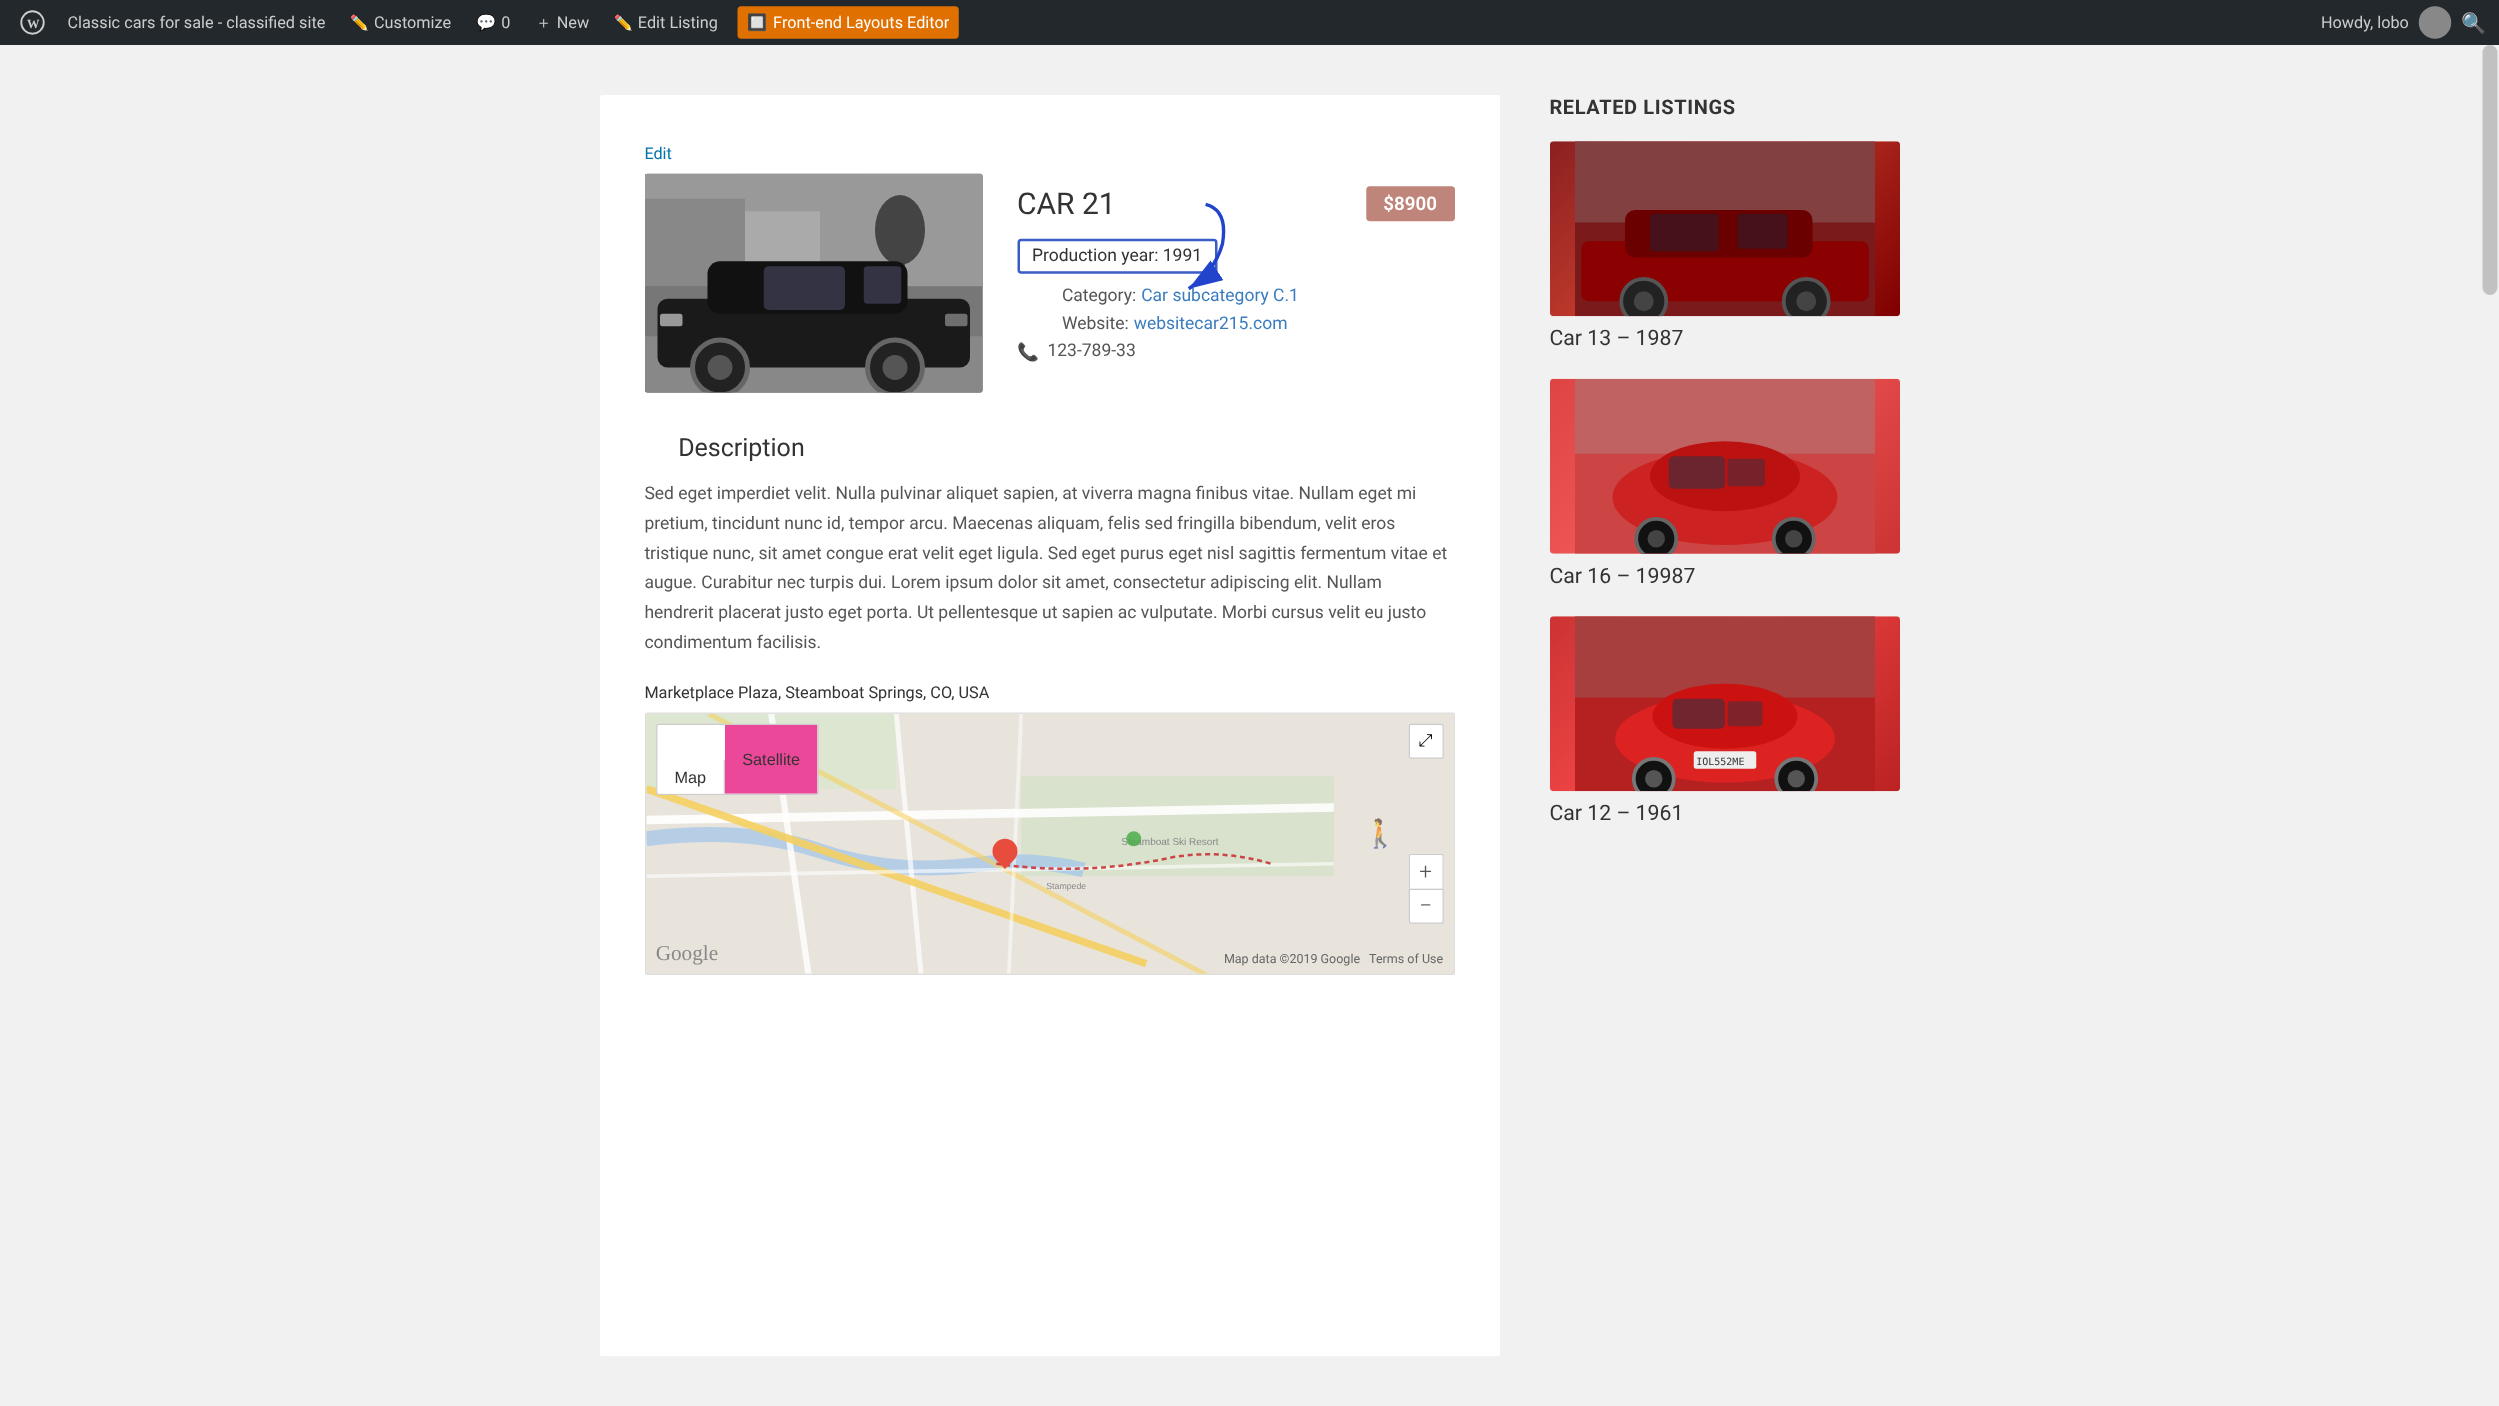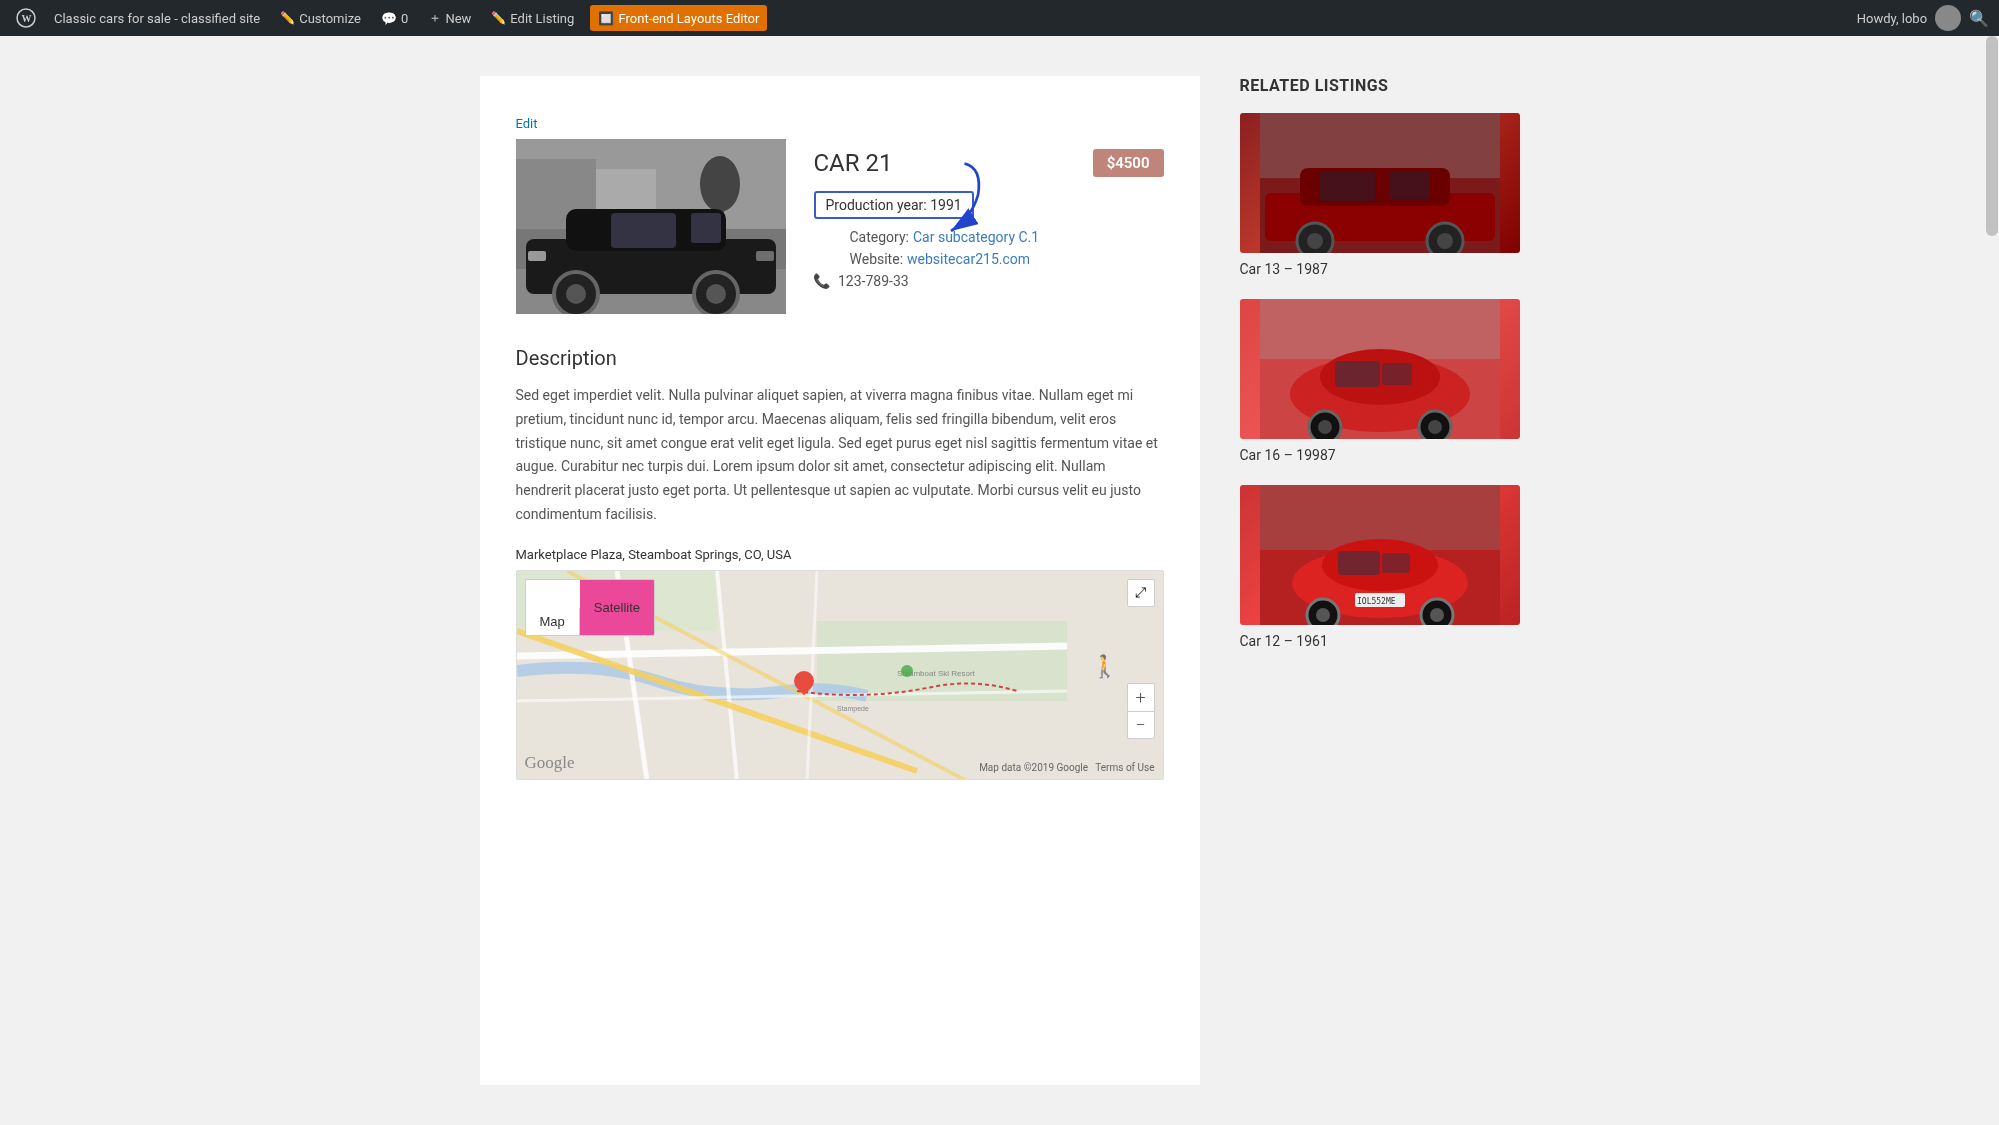--- a/index.html
+++ b/index.html
@@ -143,20 +143,21 @@
     .info-row .value-link { color: #3a7cbd; text-decoration: none; cursor: pointer; }
     .info-row .phone-icon { margin-right: 3px; }
 
     
     .description-section { margin-top: 10px; }
     .description-title {
       font-size: 20px;
       font-weight: 400;
       color: #333;
       margin-bottom: 14px;
+      margin-left: 27px;
     }
     .description-text {
       font-size: 14px;
       color: #555;
       line-height: 1.7;
       margin-bottom: 20px;
     }
 
     
     .map-address {
@@ -303,21 +304,21 @@
       background: linear-gradient(135deg, #d44 0%, #e55 40%, #c33 100%);
       width: 100%; height: 100%;
       display: flex; align-items: center; justify-content: center;
     }
     .related-car-3 {
       background: linear-gradient(135deg, #c33 0%, #e44 40%, #b22 100%);
       width: 100%; height: 100%;
       display: flex; align-items: center; justify-content: center;
     }
     .related-item-title {
-      font-size: 14px;
+      font-size: 17px;
       color: #333;
       font-weight: 400;
     }
 
     
     .scrollbar-track {
       position: fixed;
       right: 0; top: 36px; bottom: 0;
       width: 14px;
       background: #f1f1f1;
@@ -411,21 +412,21 @@
 
             <rect x="12" y="112" width="18" height="10" rx="2" fill="#eee" opacity="0.6"></rect>
             <rect x="240" y="112" width="18" height="10" rx="2" fill="#eee" opacity="0.4"></rect>
           </svg>
         </div>
       </div>
 
       <div class="listing-info">
         <div class="listing-title-row">
           <h1 class="listing-title">CAR 21</h1>
-          <span class="listing-price">$4500</span>
+          <span class="listing-price">$8900</span>
         </div>
 
         
         <div class="production-year-badge">Production year: 1991</div>
 
         
         <div class="info-row">
           <span class="label">Category:</span>
           <a class="value-link">Car subcategory C.1</a>
         </div>

